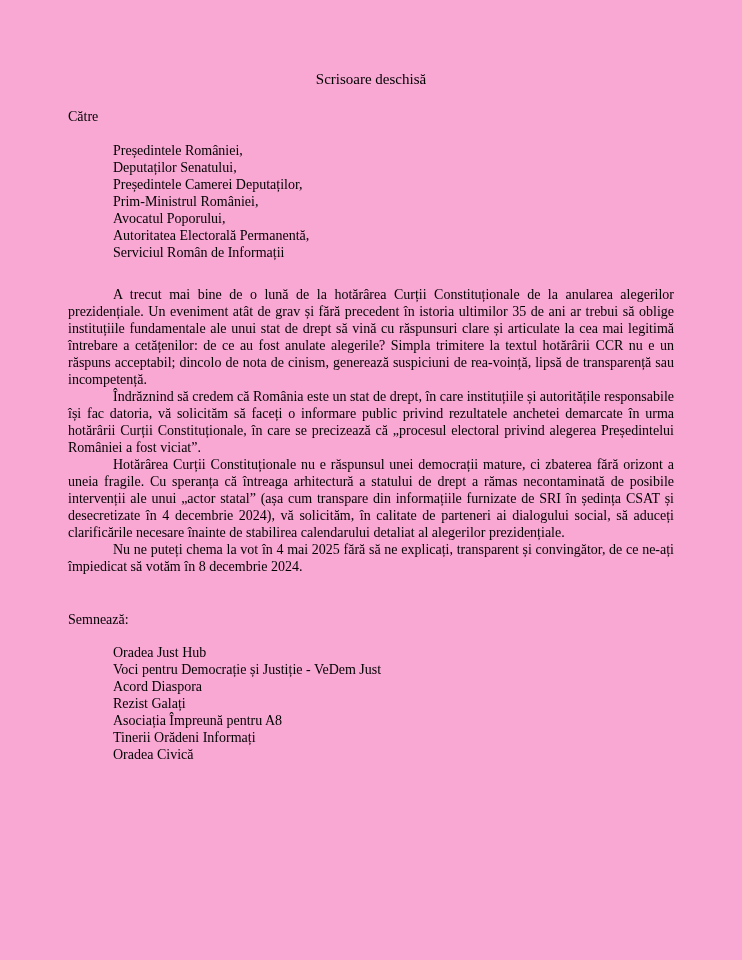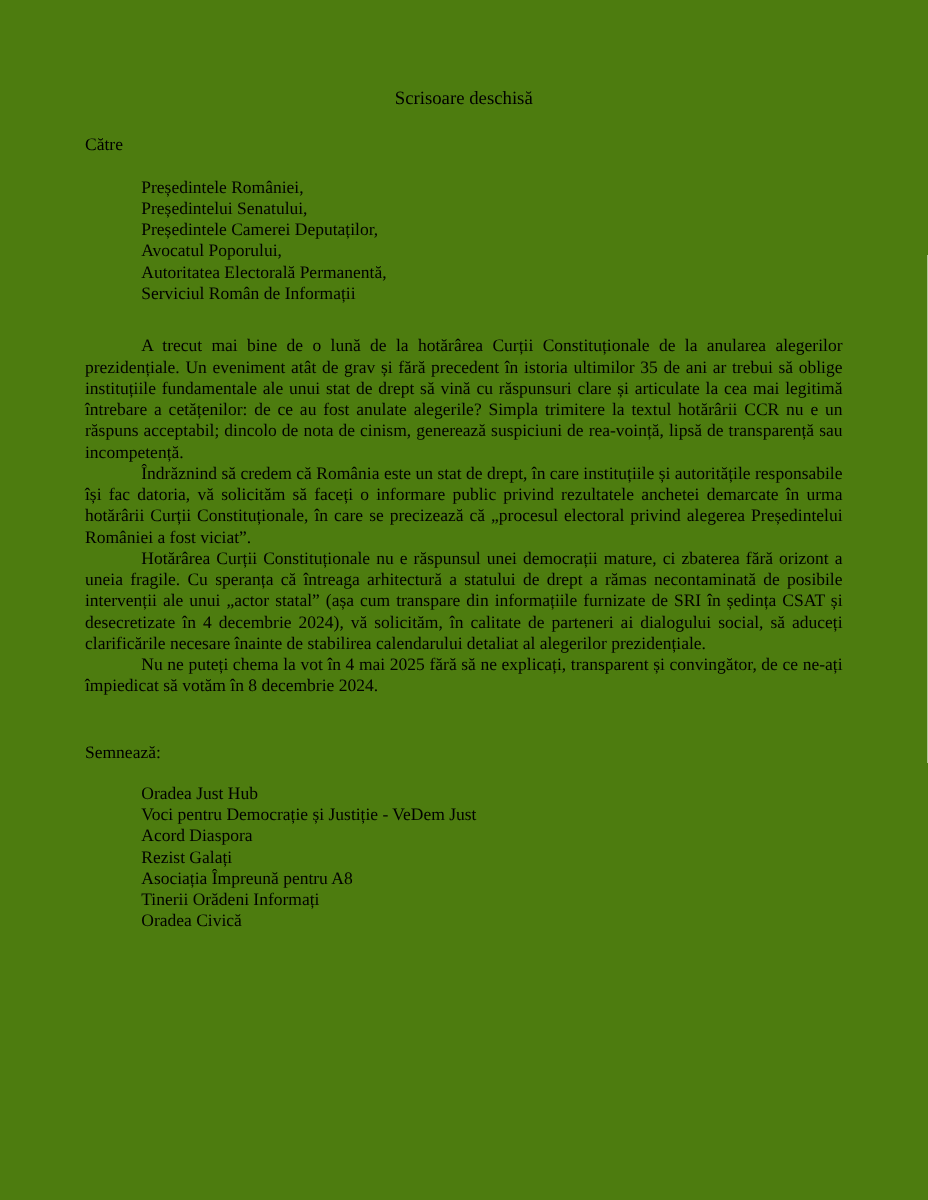--- a/index.html
+++ b/index.html
@@ -6,21 +6,21 @@
   html, body {
     margin: 0;
     padding: 0;
     background: #ffffff;
   }
   .page {
     position: relative;
     width: 742px;
     height: 960px;
     margin: 0 auto;
-    background: #4d7c0f;
+    background: #f9a8d4;
     color: #000000;
     font-family: "Liberation Serif", "DejaVu Serif", serif;
     font-size: 14px;
     line-height: 17px;
     box-sizing: border-box;
     padding: 70px 68px 0 68px;
     overflow: hidden;
   }
   .letter-title {
     margin: 0;
@@ -59,22 +59,23 @@
 <body>
 
 <div class="page">
 
   <h1 class="letter-title">Scrisoare deschisă</h1>
 
   <div class="salutation">Către</div>
 
   <div class="recipients">
     <div class="recipient-line">Președintele României,</div>
-    <div class="recipient-line">Președintelui Senatului,</div>
+    <div class="recipient-line">Deputaților Senatului,</div>
     <div class="recipient-line">Președintele Camerei Deputaților,</div>
+    <div class="recipient-line">Prim-Ministrul României,</div>
     <div class="recipient-line">Avocatul Poporului,</div>
     <div class="recipient-line">Autoritatea Electorală Permanentă,</div>
     <div class="recipient-line">Serviciul Român de Informații</div>
   </div>
 
   <div class="letter-body">
     <p>A trecut mai bine de o lună de la hotărârea Curții Constituționale de la anularea alegerilor prezidențiale. Un eveniment atât de grav și fără precedent în istoria ultimilor 35 de ani ar trebui să oblige instituțiile fundamentale ale unui stat de drept să vină cu răspunsuri clare și articulate la cea mai legitimă întrebare a cetățenilor: de ce au fost anulate alegerile? Simpla trimitere la textul hotărârii CCR nu e un răspuns acceptabil; dincolo de nota de cinism, generează suspiciuni de rea-voință, lipsă de transparență sau incompetență.</p>
     <p>Îndrăznind să credem că România este un stat de drept, în care instituțiile și autoritățile responsabile își fac datoria, vă solicităm să faceți o informare public privind rezultatele anchetei demarcate în urma hotărârii Curții Constituționale, în care se precizează că „procesul electoral privind alegerea Președintelui României a fost viciat”.</p>
     <p>Hotărârea Curții Constituționale nu e răspunsul unei democrații mature, ci zbaterea fără orizont a uneia fragile. Cu speranța că întreaga arhitectură a statului de drept a rămas necontaminată de posibile intervenții ale unui „actor statal” (așa cum transpare din informațiile furnizate de SRI în ședința CSAT și desecretizate în 4 decembrie 2024), vă solicităm, în calitate de parteneri ai dialogului social, să aduceți clarificările necesare înainte de stabilirea calendarului detaliat al alegerilor prezidențiale.</p>
     <p>Nu ne puteți chema la vot în 4 mai 2025 fără să ne explicați, transparent și convingător, de ce ne-ați împiedicat să votăm în 8 decembrie 2024.</p>

